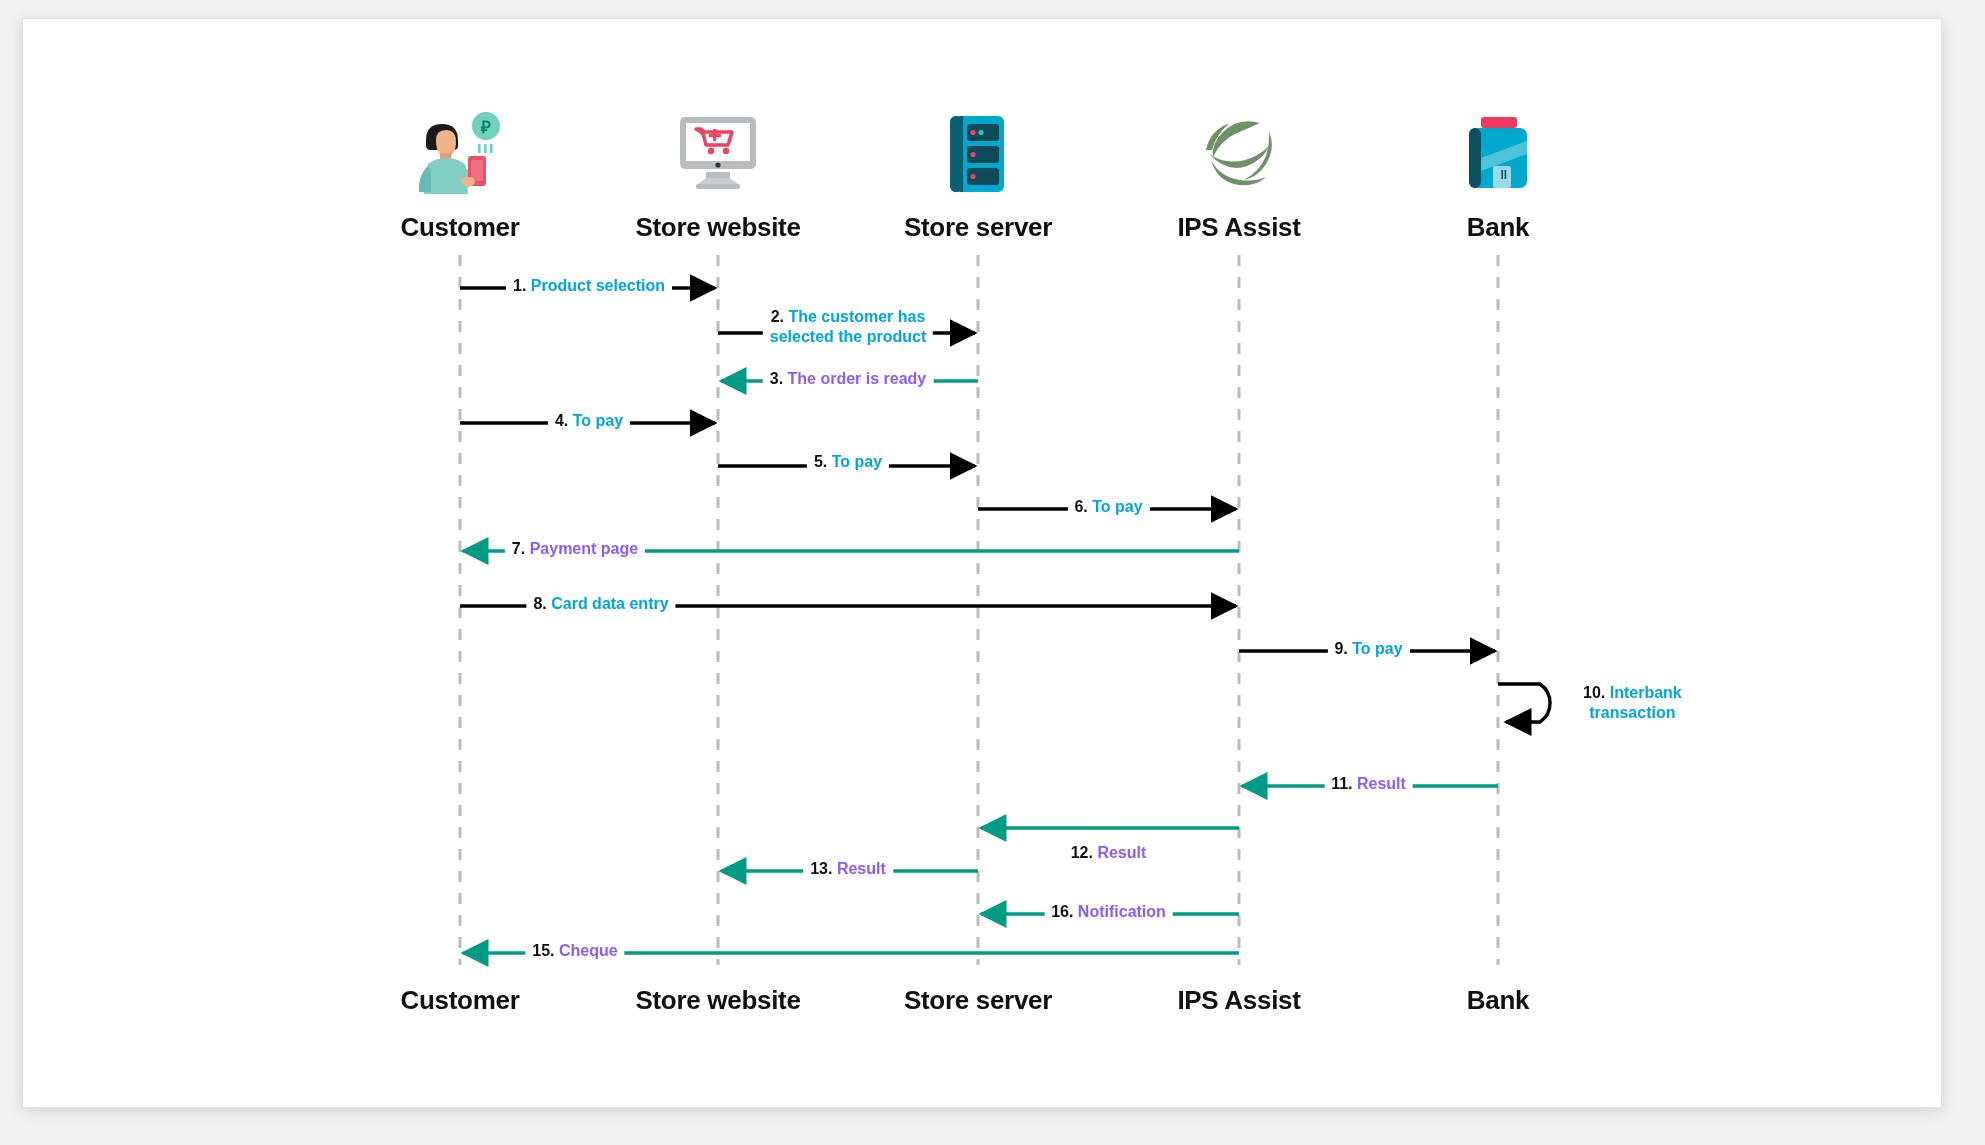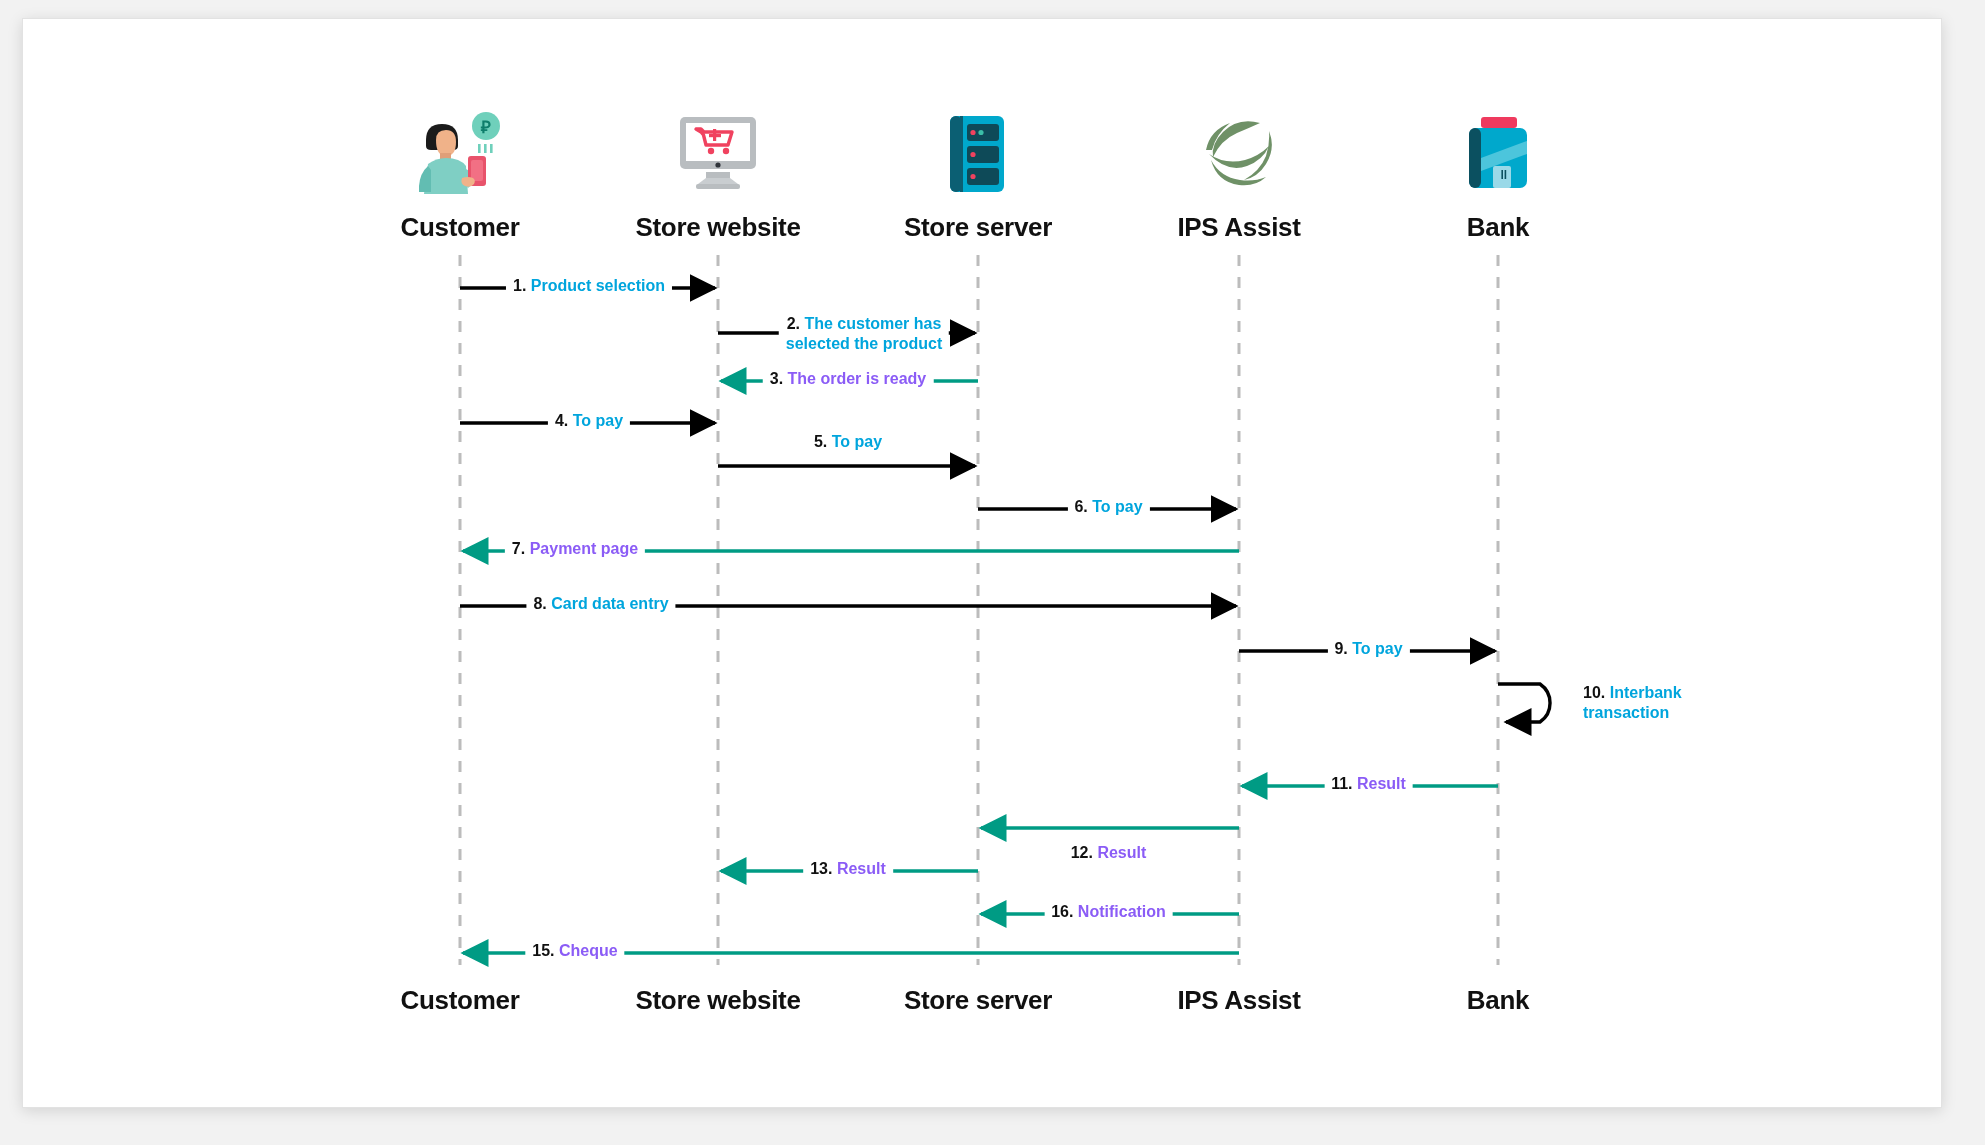--- a/index.html
+++ b/index.html
@@ -70,21 +70,21 @@
     font-weight: bold;
     line-height: 1.22;
     white-space: pre;
     background: #ffffff;
     padding: 0 7px;
   }
   .msg-label .num { color: #111111; }
   .msg-label .txt-blue { color: #00a5dd; }
   .msg-label .txt-teal { color: #8b5cf6; }
   .lbl-center { transform: translateX(-50%); text-align: center; }
-  .lbl-left { text-align: left; }
+  .lbl-left { text-align: center; }
 </style>
 </head>
 <body>
 
 <div id="stage">
   <div id="card"></div>
 
   <svg id="diagram" viewBox="0 0 1985 1145" xmlns="http://www.w3.org/2000/svg">
     <defs>
       <marker id="arrowBlack" viewBox="0 0 12 12" refX="10" refY="6" markerWidth="9" markerHeight="9" orient="auto-start-reverse">
@@ -208,25 +208,25 @@
   <div id="actor-feet">
       <div class="actor-foot" style="left: 460px; top: 985px;">Customer</div>
       <div class="actor-foot" style="left: 718px; top: 985px;">Store website</div>
       <div class="actor-foot" style="left: 978px; top: 985px;">Store server</div>
       <div class="actor-foot" style="left: 1239px; top: 985px;">IPS Assist</div>
       <div class="actor-foot" style="left: 1498px; top: 985px;">Bank</div>
     </div>
 
   <div id="msg-labels">
       <div class="msg-label lbl-center" style="left: 589px; top: 276px;"><span class="num">1.</span> <span class="txt-blue">Product selection</span></div>
-      <div class="msg-label lbl-center" style="left: 848px; top: 314px; margin-left: 16px;"><span class="num">2.</span> <span class="txt-blue">The customer has
+      <div class="msg-label lbl-center" style="left: 848px; top: 307px;"><span class="num">2.</span> <span class="txt-blue">The customer has
 selected the product</span></div>
       <div class="msg-label lbl-center" style="left: 848px; top: 369px;"><span class="num">3.</span> <span class="txt-teal">The order is ready</span></div>
       <div class="msg-label lbl-center" style="left: 589px; top: 411px;"><span class="num">4.</span> <span class="txt-blue">To pay</span></div>
-      <div class="msg-label lbl-center" style="left: 848px; top: 432px;"><span class="num">5.</span> <span class="txt-blue">To pay</span></div>
+      <div class="msg-label lbl-center" style="left: 848px; top: 452px;"><span class="num">5.</span> <span class="txt-blue">To pay</span></div>
       <div class="msg-label lbl-center" style="left: 1108.5px; top: 497px;"><span class="num">6.</span> <span class="txt-blue">To pay</span></div>
       <div class="msg-label lbl-center" style="left: 575px; top: 539px;"><span class="num">7.</span> <span class="txt-teal">Payment page</span></div>
       <div class="msg-label lbl-center" style="left: 575px; top: 594px; margin-left: 26px;"><span class="num">8.</span> <span class="txt-blue">Card data entry</span></div>
       <div class="msg-label lbl-center" style="left: 1368.5px; top: 639px;"><span class="num">9.</span> <span class="txt-blue">To pay</span></div>
       <div class="msg-label lbl-left" style="left: 1576px; top: 683px;"><span class="num">10.</span> <span class="txt-blue">Interbank
 transaction</span></div>
       <div class="msg-label lbl-center" style="left: 1368.5px; top: 774px;"><span class="num">11.</span> <span class="txt-teal">Result</span></div>
       <div class="msg-label lbl-center" style="left: 1108.5px; top: 816px; margin-top: 27px;"><span class="num">12.</span> <span class="txt-teal">Result</span></div>
       <div class="msg-label lbl-center" style="left: 848px; top: 859px;"><span class="num">13.</span> <span class="txt-teal">Result</span></div>
       <div class="msg-label lbl-center" style="left: 1108.5px; top: 902px;"><span class="num">16.</span> <span class="txt-teal">Notification</span></div>

